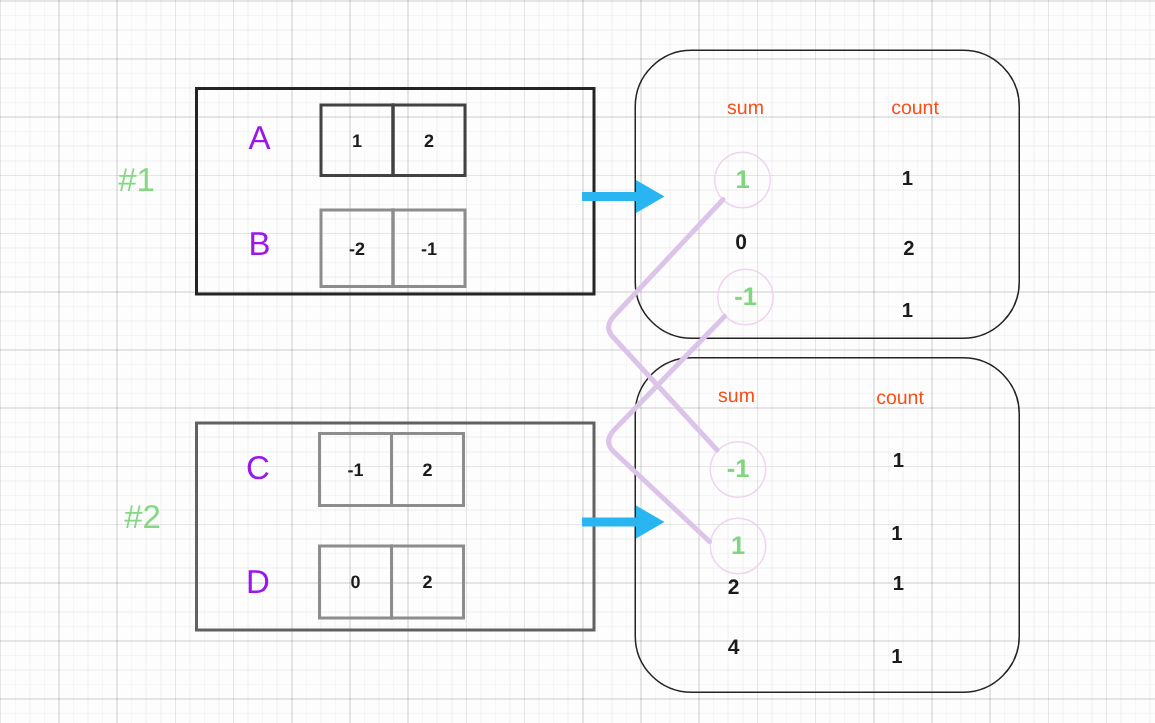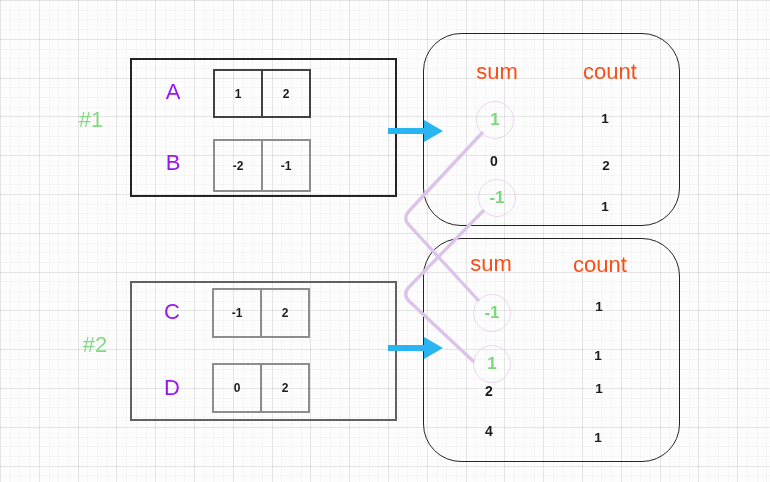--- a/index.html
+++ b/index.html
@@ -17,21 +17,21 @@
   .group-label{width:44px;text-align:center;font-size:22px;font-weight:500;color:#84d884;line-height:26px;}
   .group-box{border:2px solid #242424;background:transparent;}
   .group-box.gray{border-color:#616161;}
   .arr-label{width:30px;text-align:center;font-size:22px;font-weight:500;color:#9a16f0;line-height:24px;}
   .pair{display:flex;}
   .cell{width:50px;display:flex;align-items:center;justify-content:center;
         font-size:12px;font-weight:600;color:#1b1b1b;border:2px solid #424242;background:transparent;box-sizing:border-box;}
   .cell + .cell{margin-left:-2px;}
   .pair.gray .cell{border-color:#8d8d8d;}
   .result-box{border:1.5px solid #242424;border-radius:38px;background:transparent;}
-  .hdr{text-align:center;font-size:22px;line-height:22px;color:#fb4d16;font-weight:500;}
+  .hdr{text-align:center;font-size:13px;line-height:22px;color:#fb4d16;font-weight:500;}
   .sum-circle{width:38px;height:38px;border:1.6px solid #eed6ee;border-radius:50%;
         display:flex;align-items:center;justify-content:center;
         color:#7ed67e;font-size:17px;font-weight:600;z-index:2;}
   .plain-sum{width:30px;text-align:center;font-size:14px;font-weight:600;color:#1b1b1b;line-height:16px;}
   .count-val{width:30px;text-align:center;font-size:13.5px;font-weight:600;color:#1b1b1b;line-height:16px;}
   svg.overlay{position:absolute;left:0;top:0;z-index:5;pointer-events:none;}
 </style>
 </head>
 <body>
 

